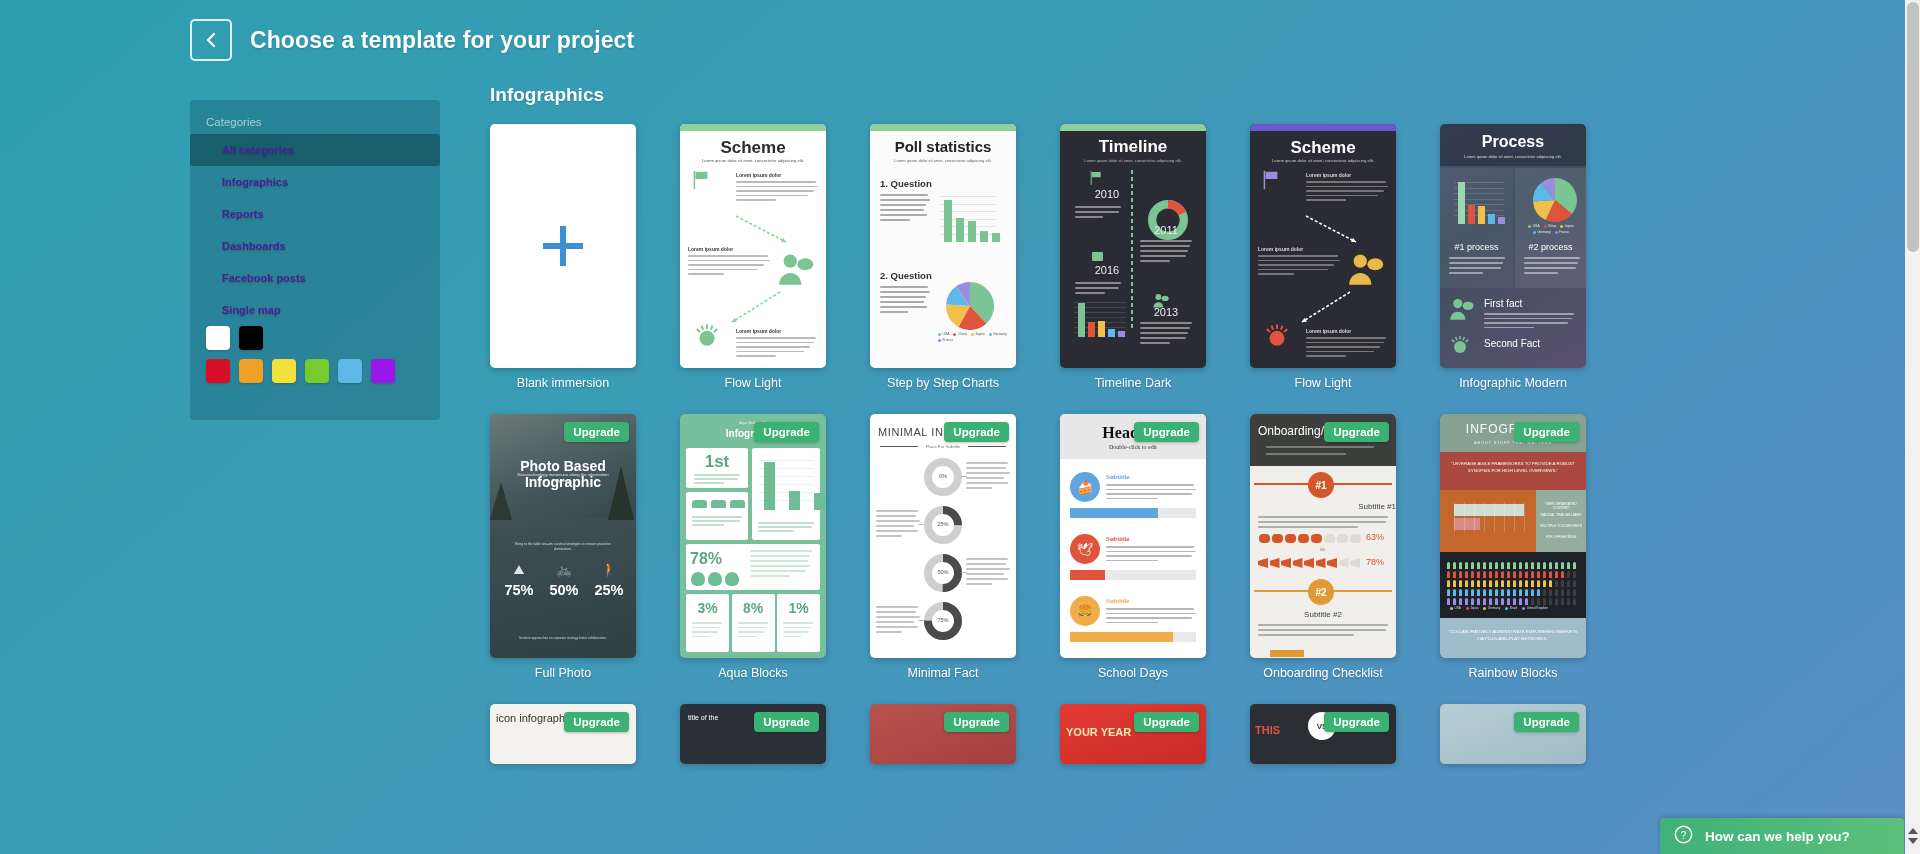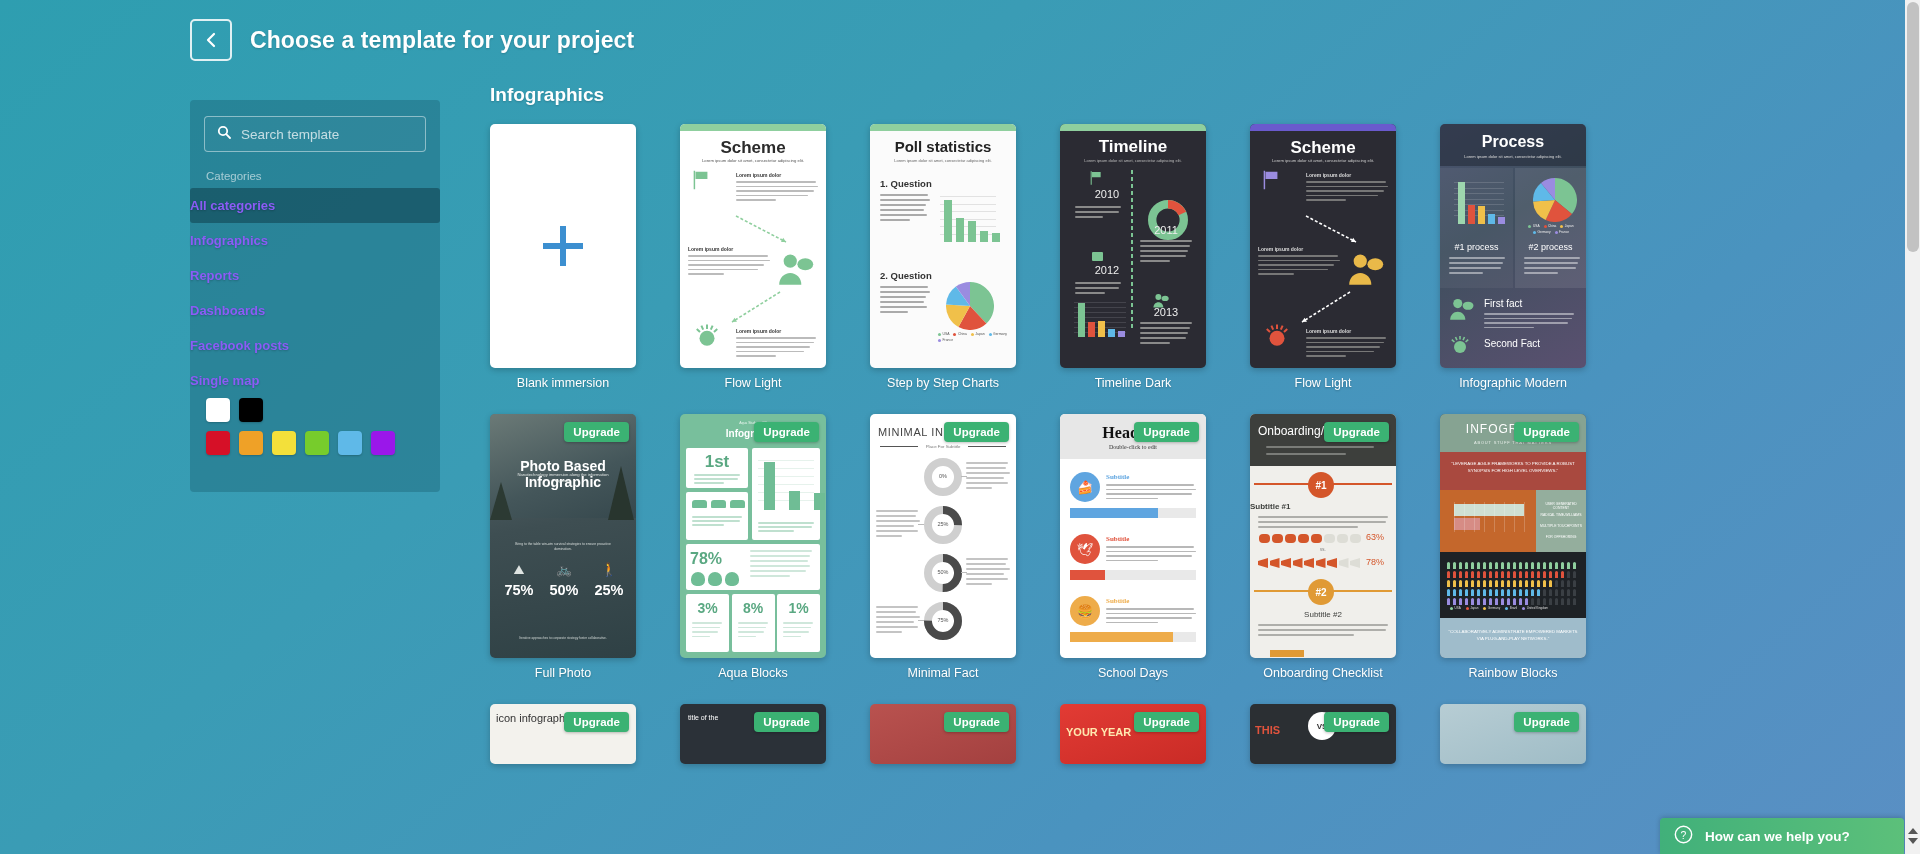--- a/index.html
+++ b/index.html
@@ -82,24 +82,24 @@
     width: 100%;
   }
   .search-box input::placeholder { color: rgba(255,255,255,0.72); }
 
   .cat-heading {
     color: rgba(255,255,255,0.58);
     font-size: 11.5px;
     padding: 0 16px 6px 16px;
   }
   .cat-item {
-    color: #8b5cf6;
-    font-size: 13px;
+    color: #4c1d95;
+    font-size: 11px;
     font-weight: bold;
-    padding: 10px 0;
+    padding: 10px 32px;
     cursor: pointer;
     text-shadow: 0 1px 2px rgba(0,0,0,0.22);
   }
   .cat-item.active {
     background: rgba(14, 63, 76, 0.55);
     border-radius: 3px;
   }
 
   .bycolor-heading {
     color: rgba(255,255,255,0.55);
@@ -224,31 +224,20 @@
       </svg>
     </span>
   </div>
   <div class="page-title">Choose a template for your project</div>
 </div>
 
 <div class="layout">
 
   <aside class="sidebar">
 
-    <div class="search-wrap">
-      <div class="search-box">
-        <span>
-          <svg width="14" height="14" viewBox="0 0 14 14">
-            <circle cx="6" cy="6" r="4.2" fill="none" stroke="#ffffff" stroke-width="1.8"></circle>
-            <line x1="9.2" y1="9.2" x2="13" y2="13" stroke="#ffffff" stroke-width="1.8" stroke-linecap="round"></line>
-          </svg>
-        </span>
-        <input type="text" placeholder="Search template" style="">
-      </div>
-    </div>
 
     <div class="cat-heading">Categories</div>
 
     <div class="cat-item active">
       <span>All categories</span>
     </div>
     <div class="cat-item">
       <span>Infographics</span>
     </div>
     <div class="cat-item">
@@ -423,21 +412,21 @@
               <circle cx="20" cy="20" r="15.8" fill="none" stroke="#7cc493" stroke-width="8.4"></circle>
               <circle cx="20" cy="20" r="15.8" fill="none" stroke="#e0533d" stroke-width="8.4" stroke-dasharray="17.869379013618744 99.27432785343747" transform="rotate(-90 20 20)"></circle>
             </svg>
             <div style="position:absolute;left:76px;top:100px;width:60px;text-align:center;font-size:11px;color:#eee;">2011</div>
             <div style="position:absolute;left:80px;top:116px;width:52px;height:1.5px;background:#8a8a8a;border-radius:1px;"></div>
             <div style="position:absolute;left:80px;top:121px;width:50px;height:1.5px;background:#8a8a8a;border-radius:1px;"></div>
             <div style="position:absolute;left:80px;top:126px;width:48px;height:1.5px;background:#8a8a8a;border-radius:1px;"></div>
             <div style="position:absolute;left:80px;top:131px;width:46px;height:1.5px;background:#8a8a8a;border-radius:1px;"></div>
             <div style="position:absolute;left:80px;top:136px;width:30px;height:1.5px;background:#8a8a8a;border-radius:1px;"></div>
             <div style="position:absolute;left:32px;top:128px;width:11px;height:9px;background:#7cc493;border-radius:1px;"></div>
-            <div style="position:absolute;left:22px;top:140px;width:50px;text-align:center;font-size:11px;color:#eee;">2012</div>
+            <div style="position:absolute;left:22px;top:140px;width:50px;text-align:center;font-size:11px;color:#eee;">2016</div>
             <div style="position:absolute;left:15px;top:158px;width:46px;height:1.5px;background:#8a8a8a;border-radius:1px;"></div>
             <div style="position:absolute;left:15px;top:163px;width:44px;height:1.5px;background:#8a8a8a;border-radius:1px;"></div>
             <div style="position:absolute;left:15px;top:168px;width:30px;height:1.5px;background:#8a8a8a;border-radius:1px;"></div>
             <svg width="17" height="17" viewBox="0 0 24 24" style="position:absolute;left:92px;top:168px;">
               <g fill="#7cc493">
                 <circle cx="9" cy="7" r="4.2"></circle>
                 <path d="M2 22c0-4.4 3.2-7.5 7-7.5s7 3.1 7 7.5z"></path>
                 <ellipse cx="18.5" cy="9" rx="5" ry="3.8"></ellipse>
               </g>
             </svg>
@@ -769,21 +758,21 @@
           <div class="card-label">School Days</div>
         </div>
         <div class="card-cell">
           <div class="thumb" style="background: rgb(240, 239, 235);">
             <div style="position:absolute;left:0;top:0;width:100%;height:52px;background:#3d3f3c;"></div>
             <div style="position:absolute;left:8px;top:10px;font-size:12px;color:#fff;white-space:nowrap;overflow:hidden;">Onboarding/Checklist</div>
             <div style="position:absolute;left:16px;top:32px;width:108px;height:1.5px;background:#7a7c78;border-radius:1px;"></div>
             <div style="position:absolute;left:16px;top:39px;width:80px;height:1.5px;background:#7a7c78;border-radius:1px;"></div>
             <div style="position:absolute;left:4px;top:69px;width:138px;height:2.4px;background:#d4562a;"></div>
             <div style="position:absolute;left:58px;top:58px;width:26px;height:26px;border-radius:50%;background:#d4562a;color:#fff;font-size:10px;font-weight:bold;display:flex;align-items:center;justify-content:center;">#1</div>
-            <div style="position:absolute;top:88px;width:100%;text-align:left;font-size:8px;color:#3d3f3c;font-weight:bold;">Subtitle #1</div>
+            <div style="position:absolute;top:88px;width:100%;text-align:right;font-size:8px;color:#3d3f3c;">Subtitle #1</div>
             <div style="position:absolute;left:8px;top:102px;width:130px;height:1.5px;background:#aeaeaa;border-radius:1px;"></div>
             <div style="position:absolute;left:8px;top:107px;width:128px;height:1.5px;background:#aeaeaa;border-radius:1px;"></div>
             <div style="position:absolute;left:8px;top:112px;width:100px;height:1.5px;background:#aeaeaa;border-radius:1px;"></div>
             <div style="position:absolute;left:9px;top:120px;width:11px;height:9px;border-radius:4px;background:#d4562a;"></div>
             <div style="position:absolute;left:22px;top:120px;width:11px;height:9px;border-radius:4px;background:#d4562a;"></div>
             <div style="position:absolute;left:35px;top:120px;width:11px;height:9px;border-radius:4px;background:#d4562a;"></div>
             <div style="position:absolute;left:48px;top:120px;width:11px;height:9px;border-radius:4px;background:#d4562a;"></div>
             <div style="position:absolute;left:61px;top:120px;width:11px;height:9px;border-radius:4px;background:#d4562a;"></div>
             <div style="position:absolute;left:74px;top:120px;width:11px;height:9px;border-radius:4px;background:#ddddd6;"></div>
             <div style="position:absolute;left:87px;top:120px;width:11px;height:9px;border-radius:4px;background:#ddddd6;"></div>

